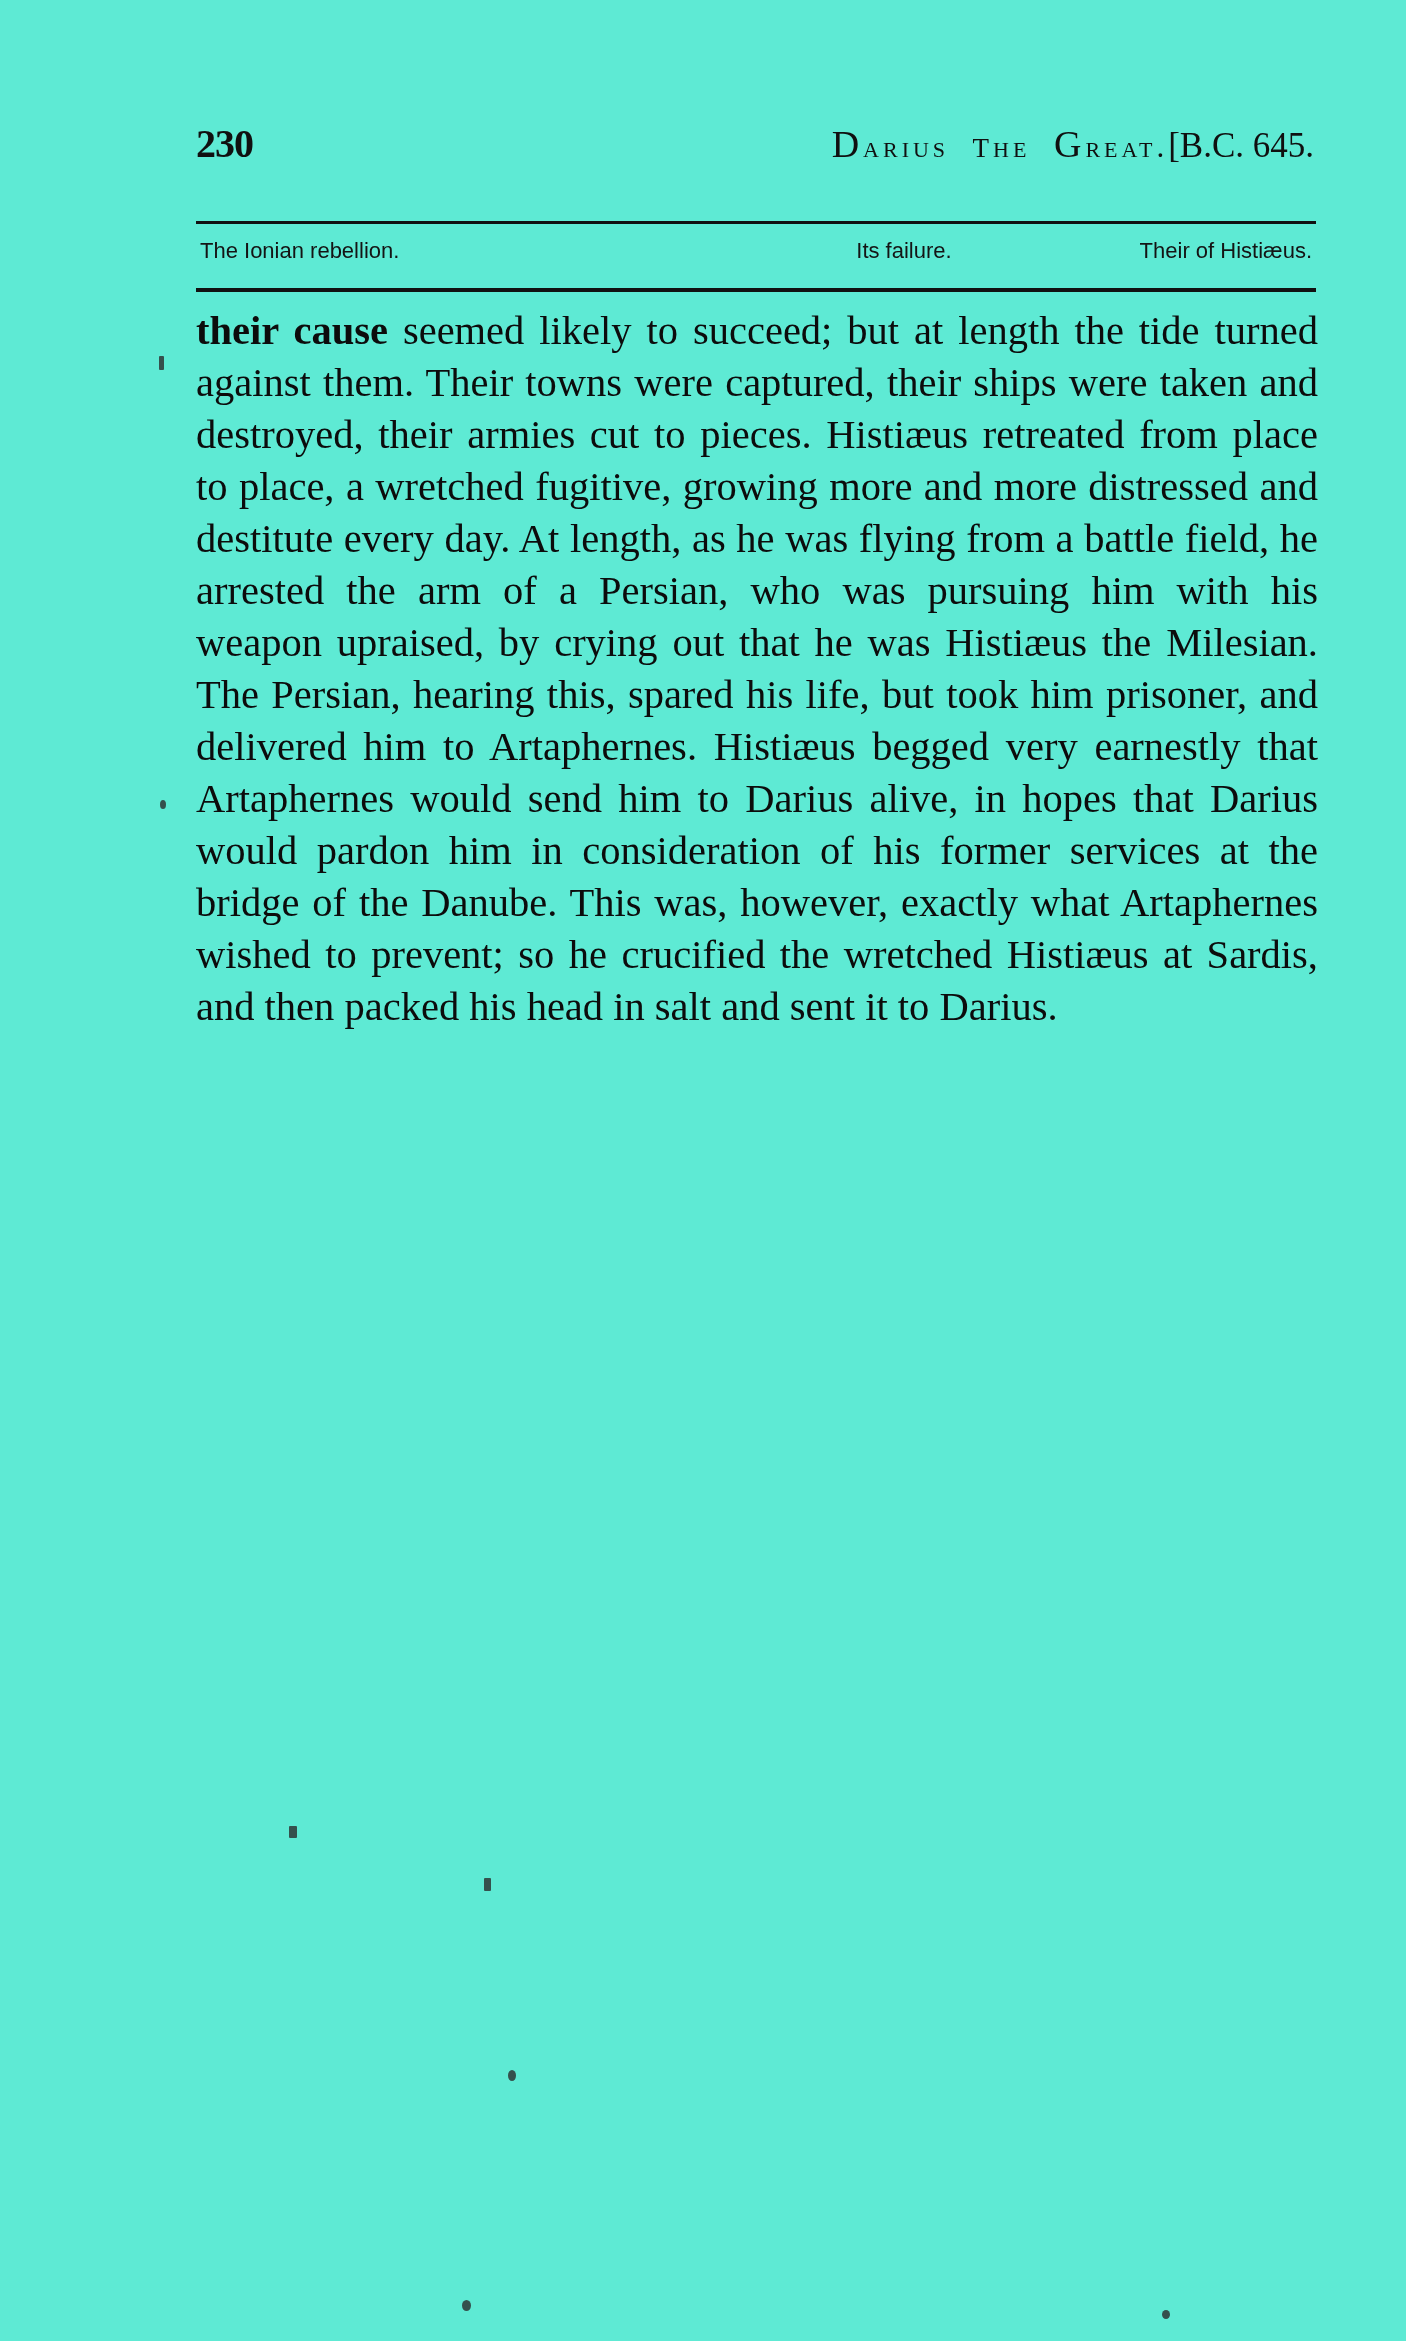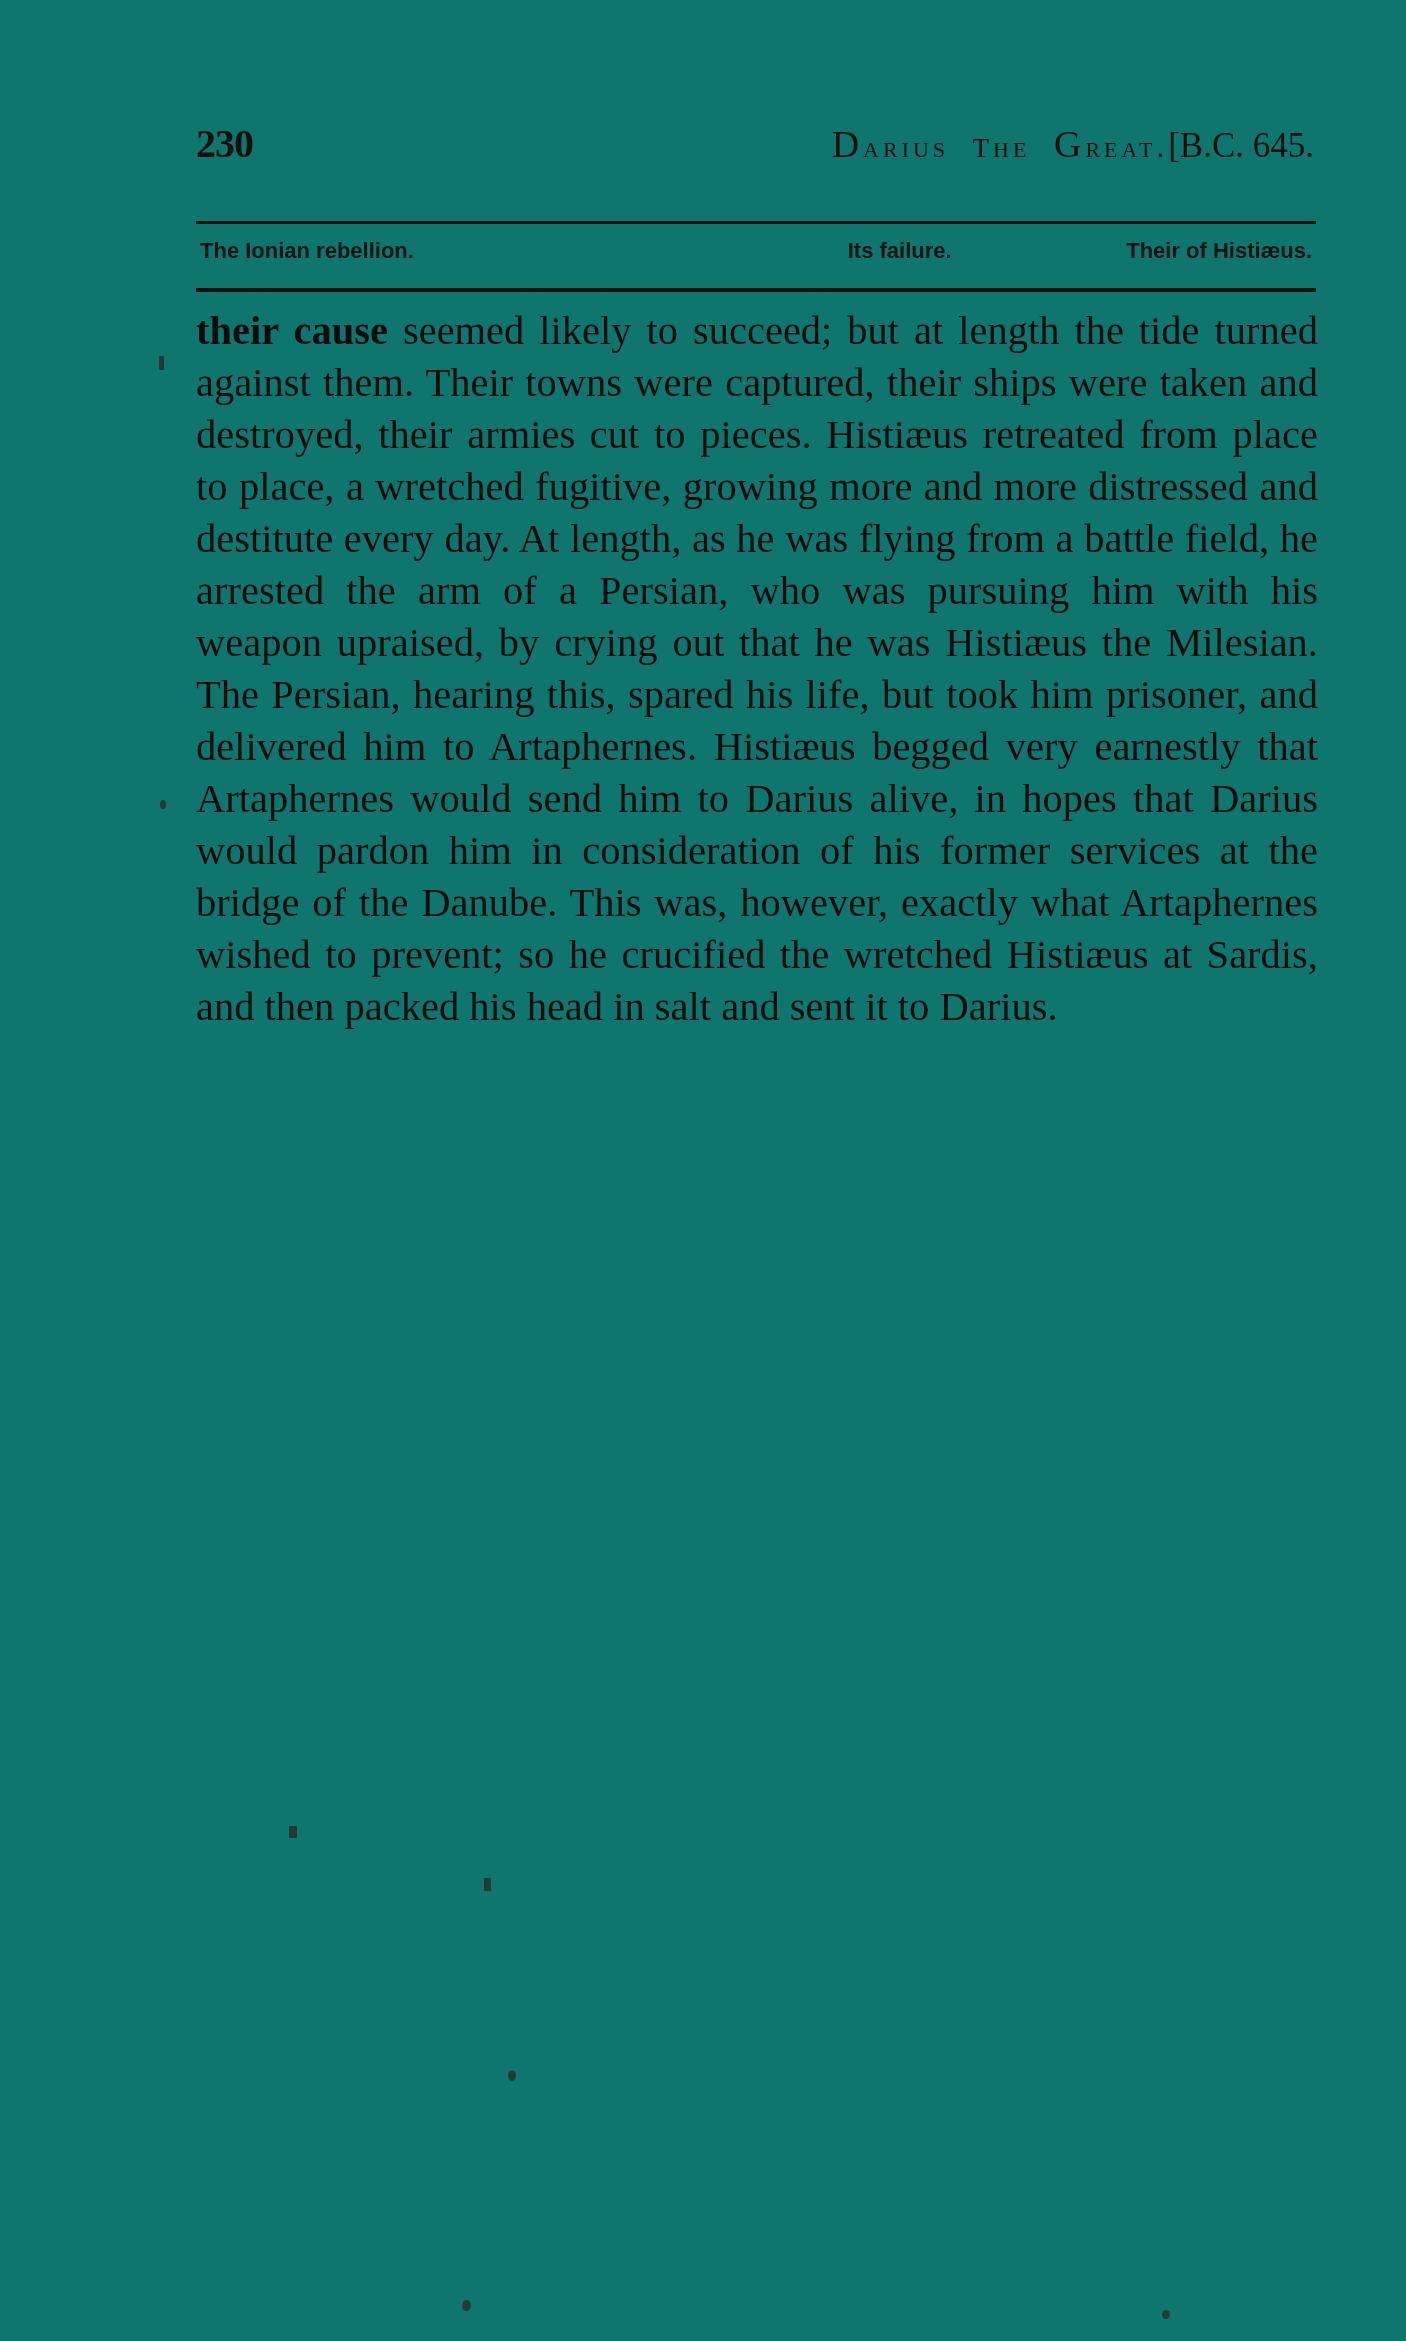--- a/index.html
+++ b/index.html
@@ -14,21 +14,21 @@
     font-family: "Liberation Serif", serif;
     color: #0d0d0d;
     overflow: hidden;
   }
 
   .page {
     position: absolute;
     left: 0; top: 0;
     width: 1406px;
     height: 2341px;
-    background: #0f766e;
+    background: #5eead4;
   }
 
   
   .head-row {
     position: absolute;
     left: 196px;
     top: 120px;
     width: 1118px;
     display: flex;
     align-items: baseline;
@@ -71,21 +71,21 @@
   .rule-bottom { top: 288px; height: 4px; }
 
   
   .sidenotes {
     position: absolute;
     left: 200px;
     top: 238px;
     width: 1112px;
     display: flex;
     font-family: "Liberation Sans", sans-serif;
-    font-weight: bold;
+    font-weight: normal;
     font-size: 22px;
     color: #141414;
   }
   .sidenote-left   { width: 39%; text-align: left; }
   .sidenote-center { width: 28%; text-align: right; margin-left: 20px; }
   .sidenote-right  { width: 33%; text-align: right; }
 
   
   .body-text {
     position: absolute;

